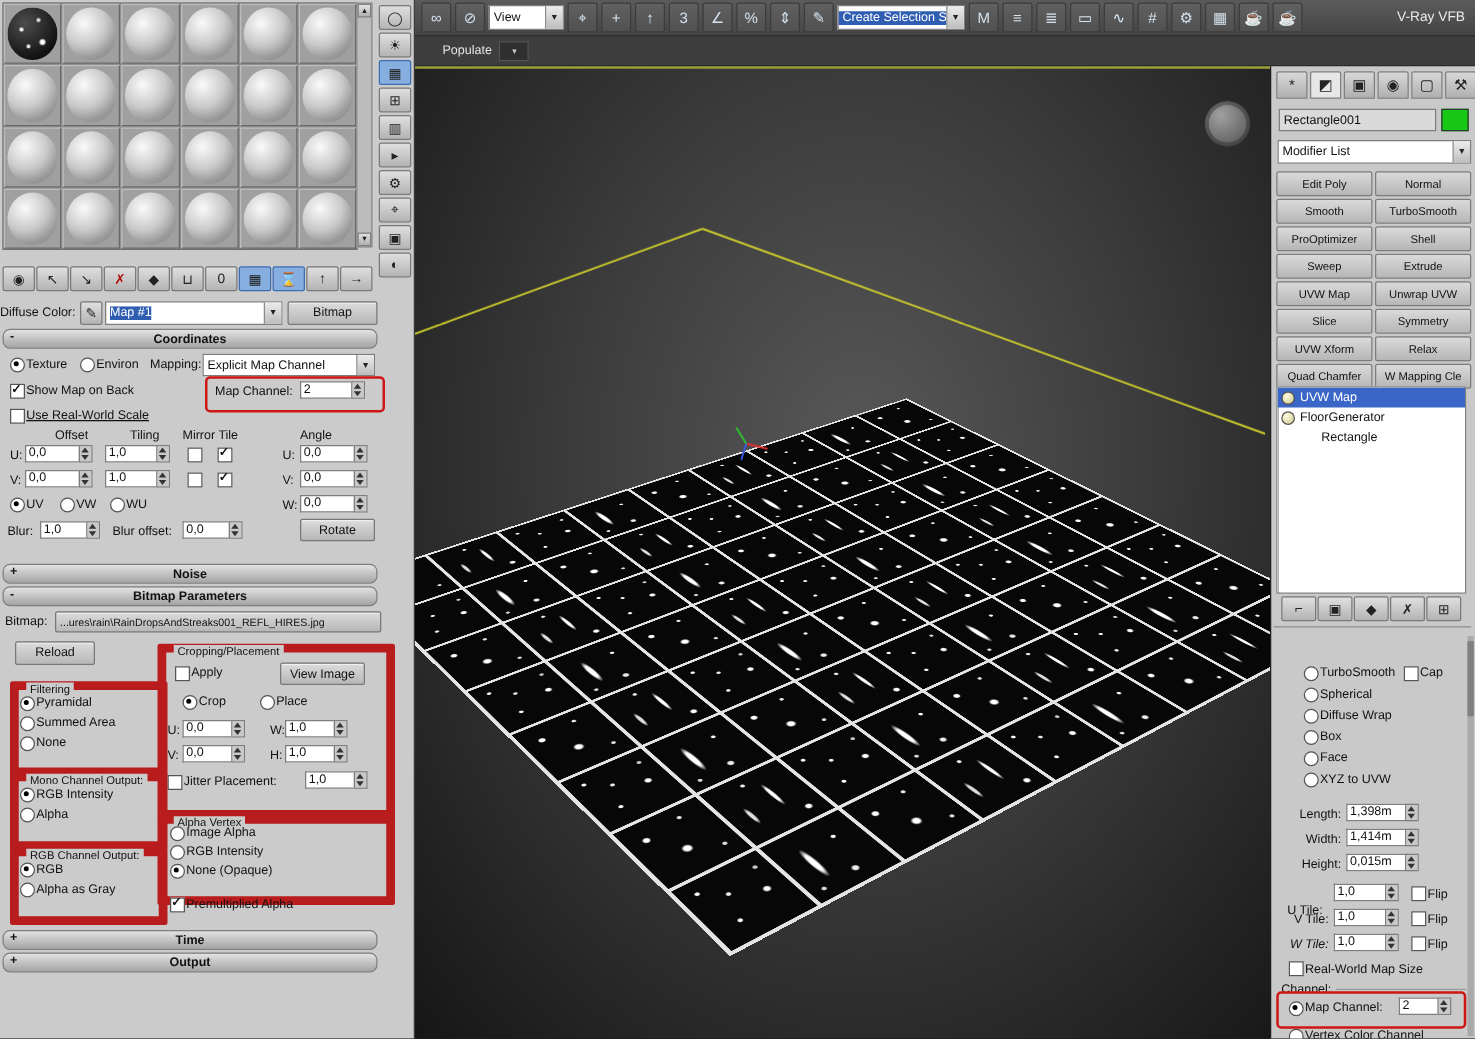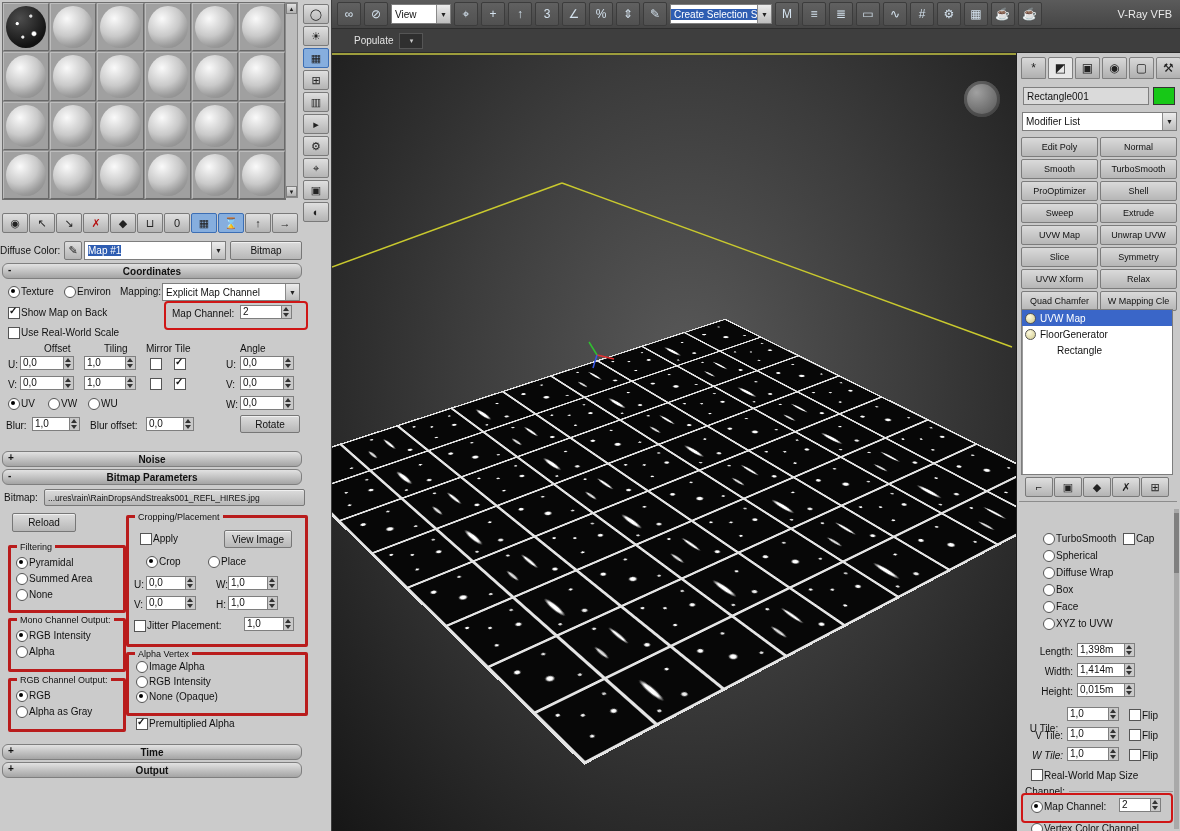--- a/index.html
+++ b/index.html
@@ -21,21 +21,21 @@
   .rb.sel::after{content:"";position:absolute;left:2px;top:2px;width:4px;height:4px;border-radius:50%;background:#000;}
   .spin{position:absolute;display:flex;height:14px;}
   .spin .val{flex:1;background:#fff;border:1px solid #7e7e7e;border-right:0;font-size:10px;line-height:12px;padding:0 2px;overflow:hidden;white-space:nowrap;}
   .spin .arr{width:9px;display:flex;flex-direction:column;border:1px solid #7e7e7e;}
   .spin .arr i{flex:1;position:relative;background:#c9c9c9;}
   .spin .arr i.up::after{content:"";position:absolute;left:1px;top:1px;border-left:3px solid transparent;border-right:3px solid transparent;border-bottom:4px solid #333;}
   .spin .arr i.dn::after{content:"";position:absolute;left:1px;top:1px;border-left:3px solid transparent;border-right:3px solid transparent;border-top:4px solid #333;}
   .rollout{position:absolute;height:14px;background:linear-gradient(#e2e2e2,#a4a4a4);border:1px solid #7f7f7f;
        border-radius:6px;display:flex;align-items:center;justify-content:center;font-size:10px;font-weight:bold;}
   .rollout .sign{position:absolute;left:5px;top:0;font-weight:bold;font-size:10px;}
-  .group{position:absolute;border:3px solid #b91c1c;border-radius:2px;}
+  .group{position:absolute;border:7px solid #b91c1c;border-radius:2px;}
   .group .gtitle{position:absolute;top:-6px;left:6px;background:#cbcbcb;padding:0 3px;font-size:9px;white-space:nowrap;}
   .hl-box{position:absolute;border:2px solid #cf1616;border-radius:4px;pointer-events:none;z-index:6;}
 
   
   .toolbar{display:flex;align-items:center;gap:3px;background:linear-gradient(#5b5b5b,#454545);
        border-bottom:1px solid #2e2e2e;padding:0 5px;box-sizing:border-box;}
   .ticons{display:flex;gap:3px;}
   .ticon{width:22px;height:22px;display:flex;align-items:center;justify-content:center;color:#d4e2ee;
        font-size:12px;border:1px solid #3c3c3c;border-radius:2px;background:rgba(255,255,255,0.05);}
   .vray-label{margin-left:auto;color:#eaeaea;font-size:11px;padding-right:3px;white-space:nowrap;}
@@ -484,21 +484,21 @@
     <span class="spin" style="left:240px;top:305px;width:52px;">
       <span class="val">2</span>
       <span class="arr">
           <i class="up"></i>
           <i class="dn"></i>
         </span>
     </span>
     <div class="hl-box" style="left: 164px; top: 301px; width: 140px; height: 25px; border-color: rgb(207, 22, 22);"></div>
 
     <span class="cb" style="left:8px;top:327px;"></span>
-    <span class="lbl" style="left:21px;top:327px;">Use Real-World Scale</span>
+    <span class="lbl" style="left:21px;top:327px;text-decoration:underline;">Use Real-World Scale</span>
 
     <span class="lbl" style="left:44px;top:343px;">Offset</span>
     <span class="lbl" style="left:104px;top:343px;">Tiling</span>
     <span class="lbl" style="left:146px;top:343px;">Mirror Tile</span>
     <span class="lbl" style="left:240px;top:343px;">Angle</span>
 
     <span class="lbl" style="left:8px;top:359px;">U:</span>
     <span class="spin" style="left:20px;top:356px;width:54px;">
         <span class="val">0,0</span>
         <span class="arr">

